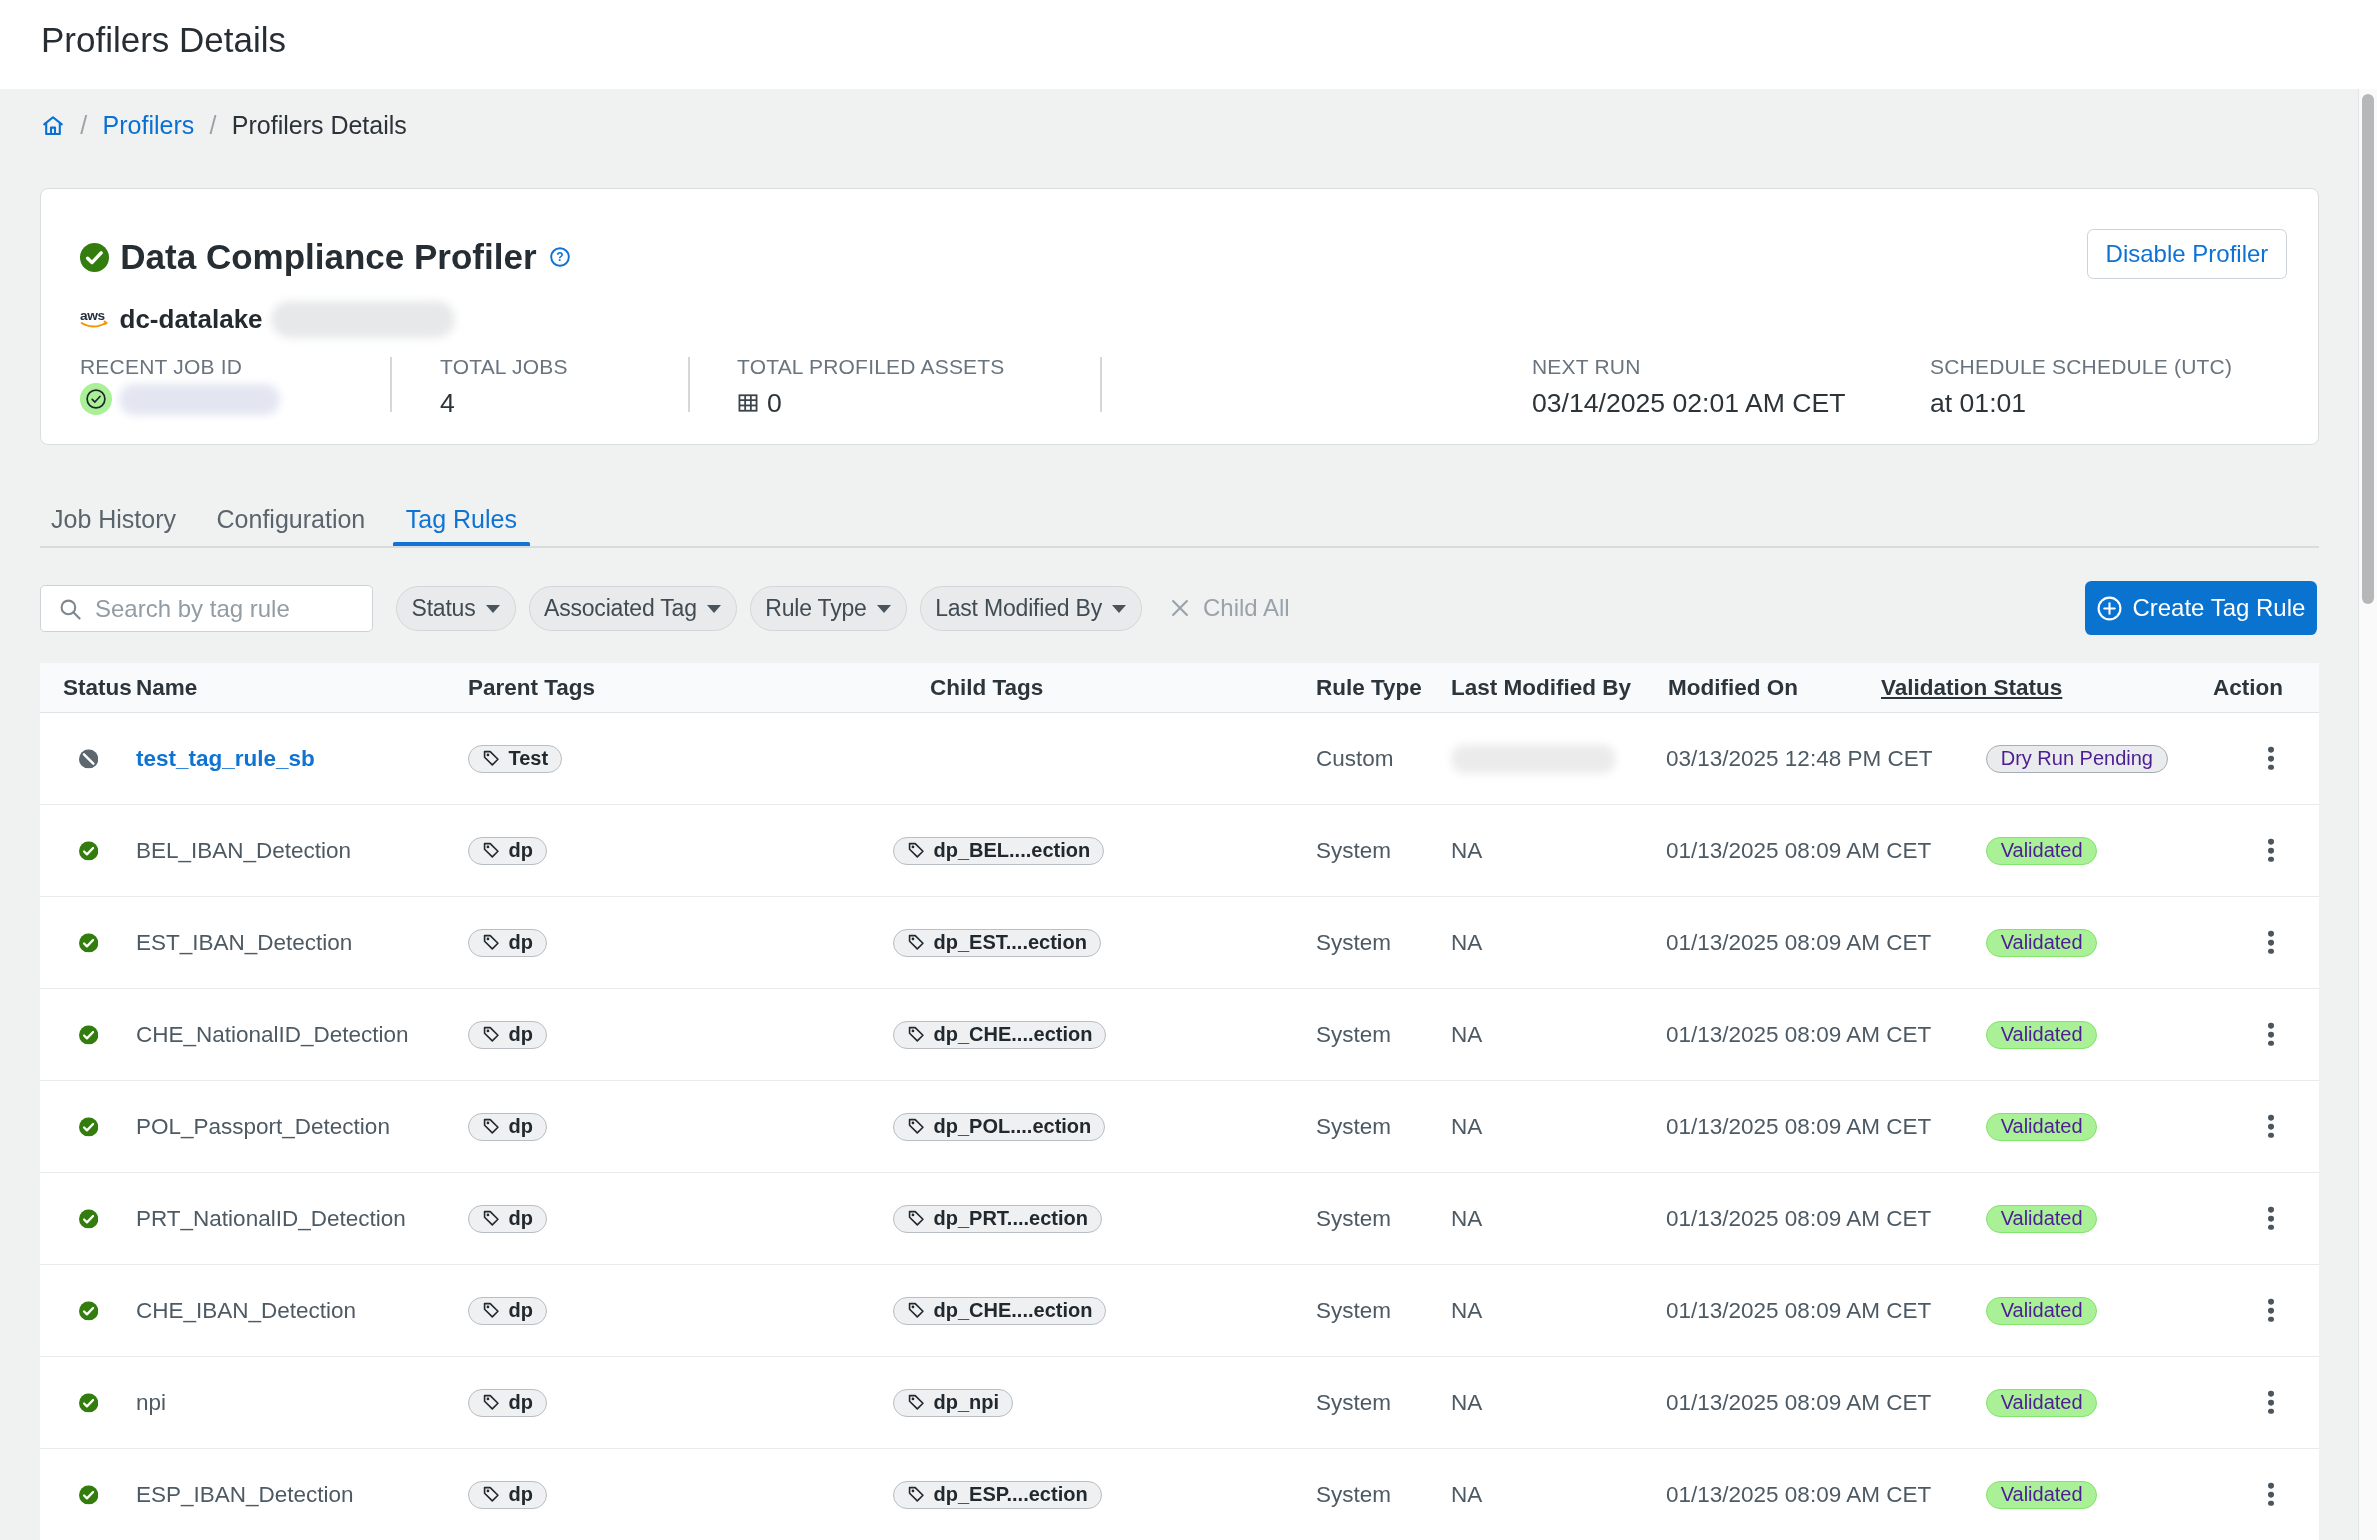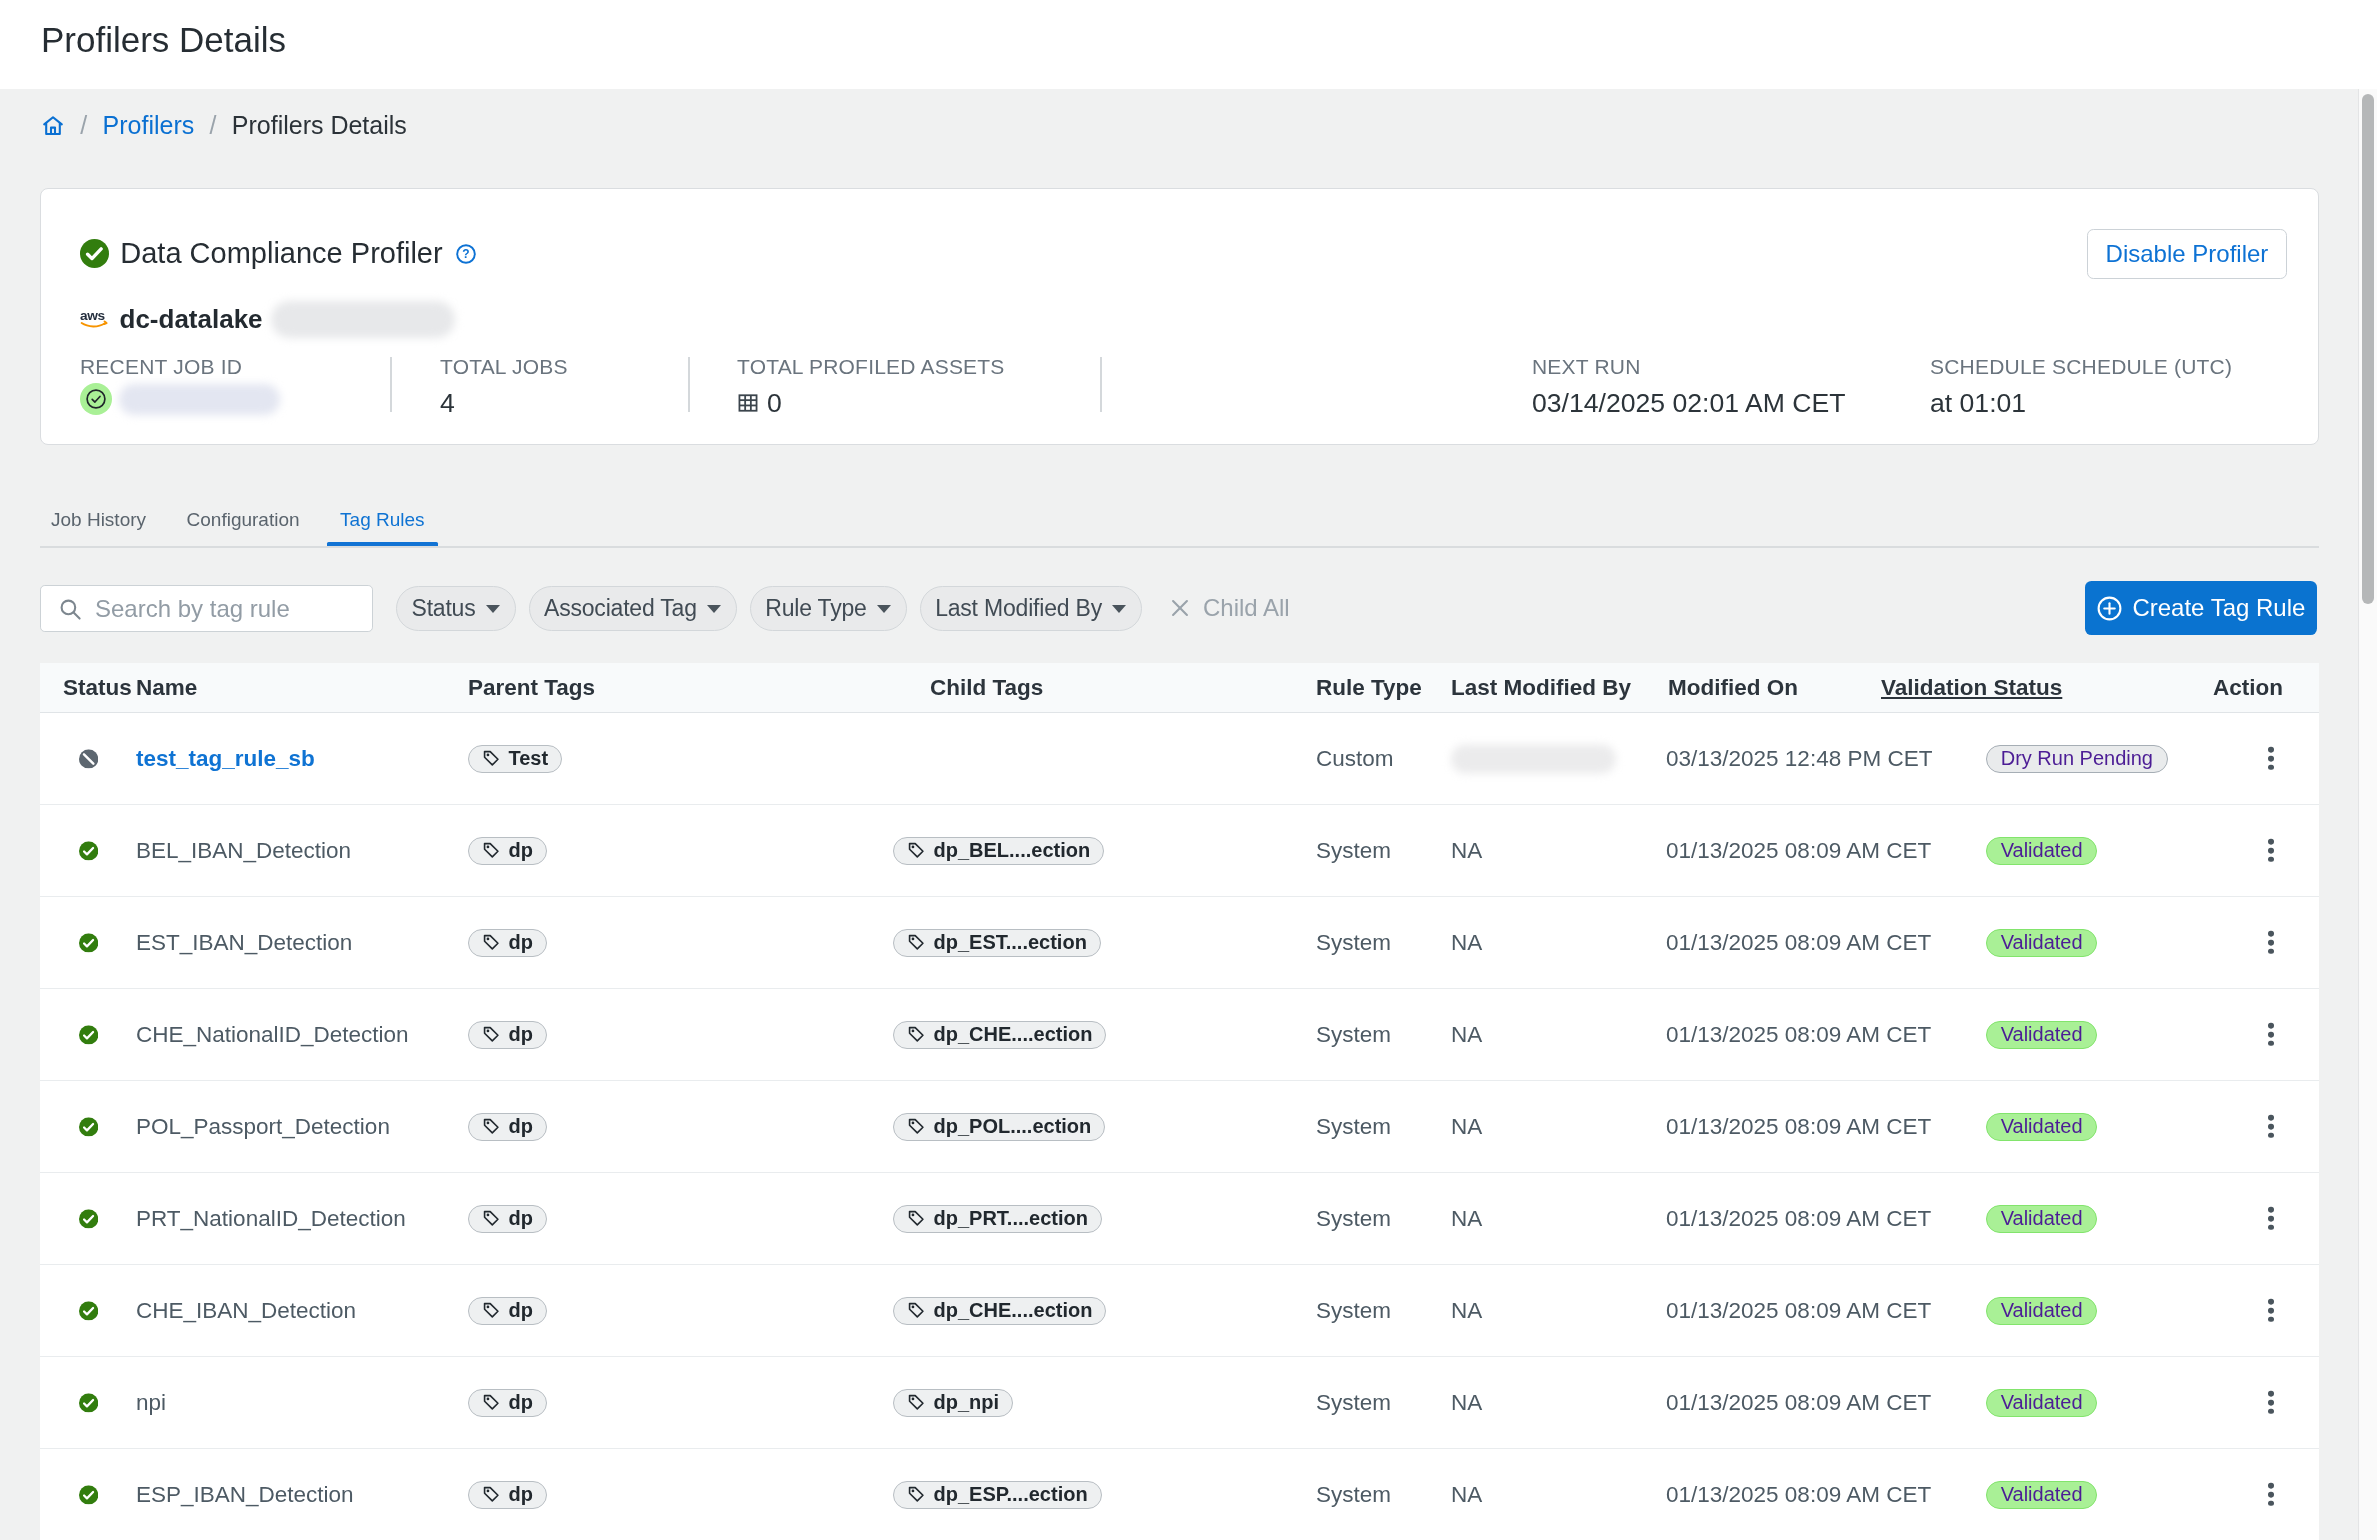--- a/index.html
+++ b/index.html
@@ -19,21 +19,21 @@
   .breadcrumb { position:absolute; left:41px; top:108px; height:35px; display:flex; align-items:center; font-size:25px; }
   .breadcrumb .sep { color:#9aa3ab; margin:0 15.3px; font-size:25px; }
   .crumb-link { color:#0a70d2; text-decoration:none; cursor:pointer; }
   .crumb-current { color:#2b3238; }
   .home-icon { display:inline-flex; width:24px; height:24px; }
 
   
   .card { position:absolute; left:40px; top:188px; width:2279px; height:257px;
           background:#fff; border:1.6px solid #dadde0; border-radius:8px; }
   .card-title-row { position:absolute; left:39px; top:48px; display:flex; align-items:center; }
-  .card-title { font-size:29px; font-weight:400; color:#262d33; margin-left:11.3px; }
+  .card-title { font-size:35px; font-weight:700; color:#262d33; margin-left:11.3px; }
   .help-icon { margin-left:13px; display:inline-flex; width:20px; height:20px; }
   .btn-secondary { position:absolute; right:31px; top:40px; height:50px; padding:0 17.7px;
           background:#fff; border:1.6px solid #ccd2d7; border-radius:6.4px;
           color:#0d72d4; font-size:24px; font-weight:400; display:flex; align-items:center; cursor:pointer;
           font-family:"Liberation Sans", sans-serif; }
   .datalake-row { position:absolute; left:39px; top:110px; height:40px; display:flex; align-items:center; }
   .datalake-name { font-size:26px; font-weight:700; color:#232a30; margin-left:10.5px; }
   .blur-blob { border-radius:21px; filter:blur(4px); }
   .blob-datalake { width:184px; height:37px; background:#e7e8ea; margin-left:8px; }
   .stats-row { position:absolute; left:0; top:166px; width:100%; height:64px; }
@@ -42,21 +42,21 @@
   .stat-value { margin-top:8.9px; font-size:26.6px; color:#2c343a; display:flex; align-items:center; }
   .stat-0 .stat-value { margin-top:4px; }
   .stat-divider { position:absolute; top:1.6px; width:1.6px; height:55px; background:#d4d8db; }
   .job-badge { width:32px; height:32px; border-radius:50%; background:#a9f096; display:inline-flex; align-items:center; justify-content:center; }
   .blob-jobid { width:161px; height:31px; background:#e3e6f1; border-radius:15.3px; margin-left:7.2px; }
   .assets-icon { display:inline-flex; width:22px; height:22px; margin-right:8px; }
 
   
   .tabs { position:absolute; left:38px; top:493px; height:53px; display:flex; }
   .tab { position:relative; height:53px; padding:0 13px; margin-right:14.5px; display:flex; align-items:center;
-         font-size:19px; color:#5a646d; cursor:pointer; }
+         font-size:25px; color:#5a646d; cursor:pointer; }
   .tab.active { color:#0f73d3; }
   .tab.active::after { content:""; position:absolute; left:0; right:0; bottom:-1.6px; height:5.6px; background:#1173d4; border-radius:1.6px; }
   .tabs-divider { position:absolute; left:40px; top:546px; width:2279px; height:1.6px; background:#d9dcde; }
 
   
   .filter-row { position:absolute; left:40px; top:581px; width:2279px; height:58px; }
   .search-box { position:absolute; left:0; top:4px; width:333px; height:47px; background:#fff;
                 border:1.6px solid #ccd2d6; border-radius:4.8px; display:flex; align-items:center; }
   .search-icon { display:inline-flex; width:24px; height:24px; margin-left:17px; }
   .search-input { border:none; outline:none; background:transparent; font-size:24px; color:#2c343a;

